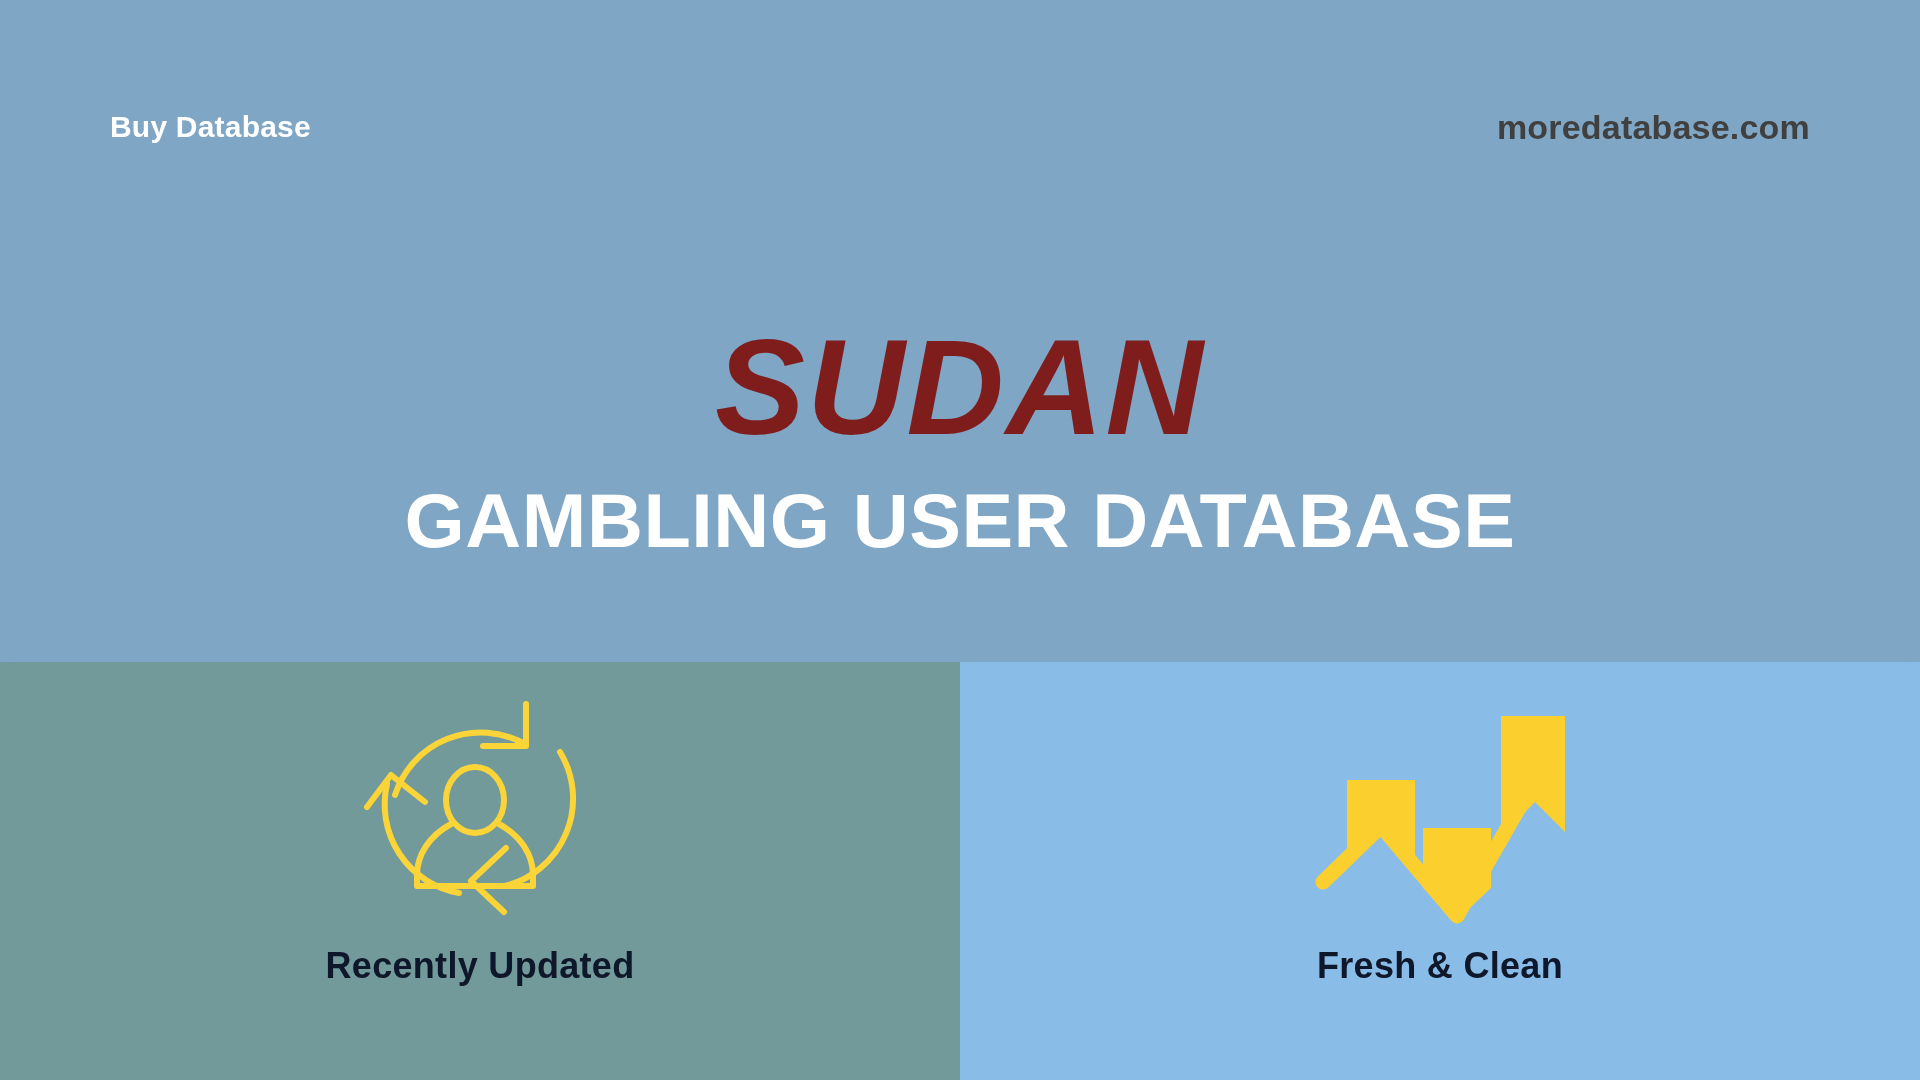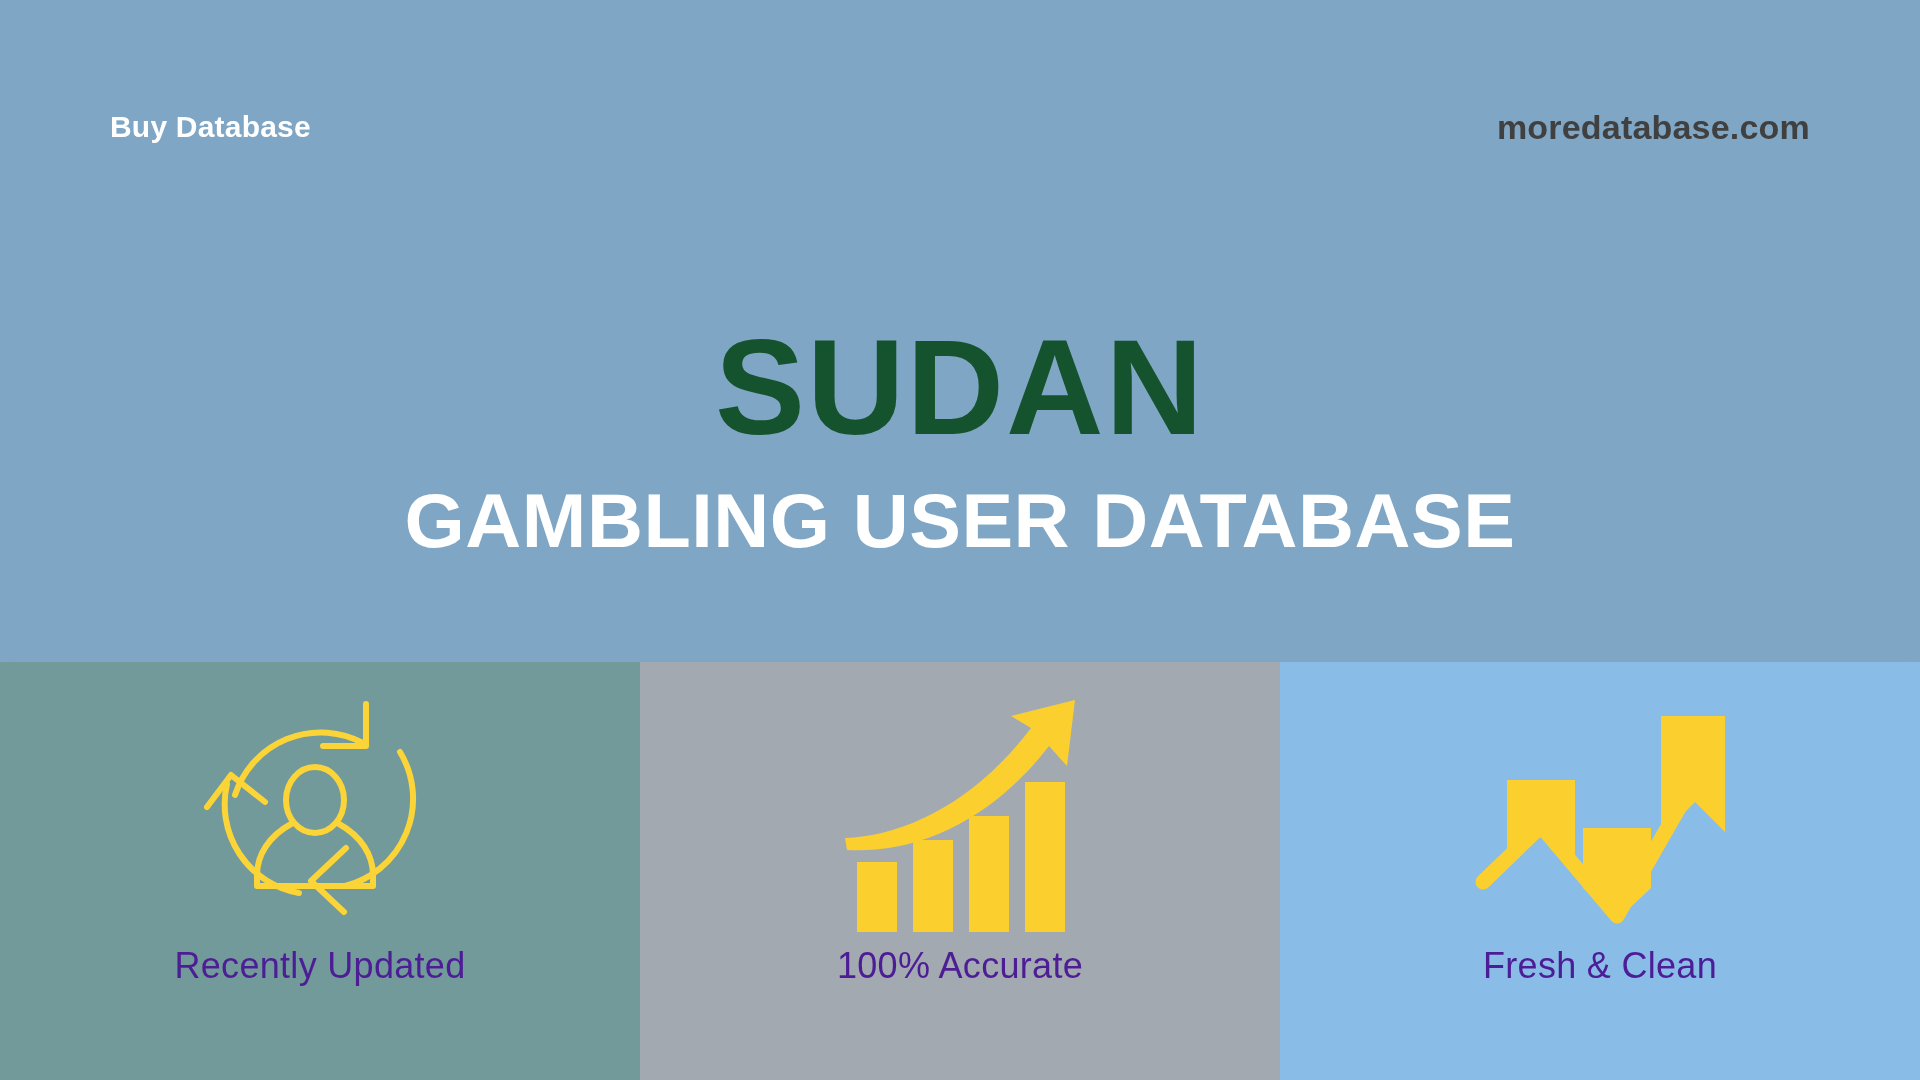--- a/index.html
+++ b/index.html
@@ -49,24 +49,25 @@
   .title-block {
     position:absolute;
     left:0; right:0;
     top:320px;
     text-align:center;
   }
 
   .country-title {
     font-size:135px;
     font-weight:bold;
-    color:#14532d;
+    color:#7f1d1d;
     letter-spacing:2px;
     line-height:1.0;
     display:block;
+    font-style:italic;
   }
 
   .subtitle {
     display:block;
     margin-top:28px;
     font-size:76px;
     font-weight:bold;
     color:#FFFFFF;
     letter-spacing:0.5px;
     line-height:1.0;
@@ -94,22 +95,22 @@
     margin-top:28px;
     height:250px;
     display:flex;
     align-items:center;
     justify-content:center;
   }
 
   .panel-label {
     margin-top:8px;
     font-size:36px;
-    font-weight:normal;
-    color:#4c1d95;
+    font-weight:bold;
+    color:#0f172a;
     letter-spacing:0.3px;
     text-align:center;
     line-height:1;
   }
 </style>
 </head>
 <body style="background: rgb(127, 166, 196);">
 
 <div class="banner">
 
@@ -143,36 +144,20 @@
 
             <ellipse cx="120" cy="110" rx="29" ry="33"></ellipse>
 
             <path d="M 96 134 C 74 146 62 165 62 185 L 62 196 L 178 196 L 178 185 C 178 165 166 146 144 134"></path>
           </g>
         </svg>
       </div>
       <div class="panel-label">Recently Updated</div>
     </div>
 
-    <div class="panel" id="panel-1" style="background: rgb(163, 169, 177);">
-      <div class="panel-icon">
-        <svg width="250" height="250" viewBox="0 0 250 250" aria-hidden="true">
-          <g fill="#FBD02E">
-
-            <rect x="22" y="172" width="40" height="70"></rect>
-            <rect x="78" y="150" width="40" height="92"></rect>
-            <rect x="134" y="126" width="40" height="116"></rect>
-            <rect x="190" y="92" width="40" height="150"></rect>
-
-            <path d="M 10 148 C 70 146 140 112 196 38 L 176 26 L 240 10 L 232 76 L 214 56 C 154 134 78 164 12 160 Z"></path>
-          </g>
-        </svg>
-      </div>
-      <div class="panel-label">100% Accurate</div>
-    </div>
 
     <div class="panel" id="panel-2" style="background: rgb(137, 189, 232);">
       <div class="panel-icon">
         <svg width="250" height="250" viewBox="0 0 250 250" aria-hidden="true">
           <g fill="#FBD02E">
 
             <path d="M 32 90 L 100 90 L 100 172 L 66 140 L 32 172 Z"></path>
             <path d="M 108 138 L 176 138 L 176 198 L 142 230 L 108 198 Z"></path>
             <path d="M 186 26 L 254 26 L 254 146 L 220 112 L 186 146 Z"></path>
           </g>

